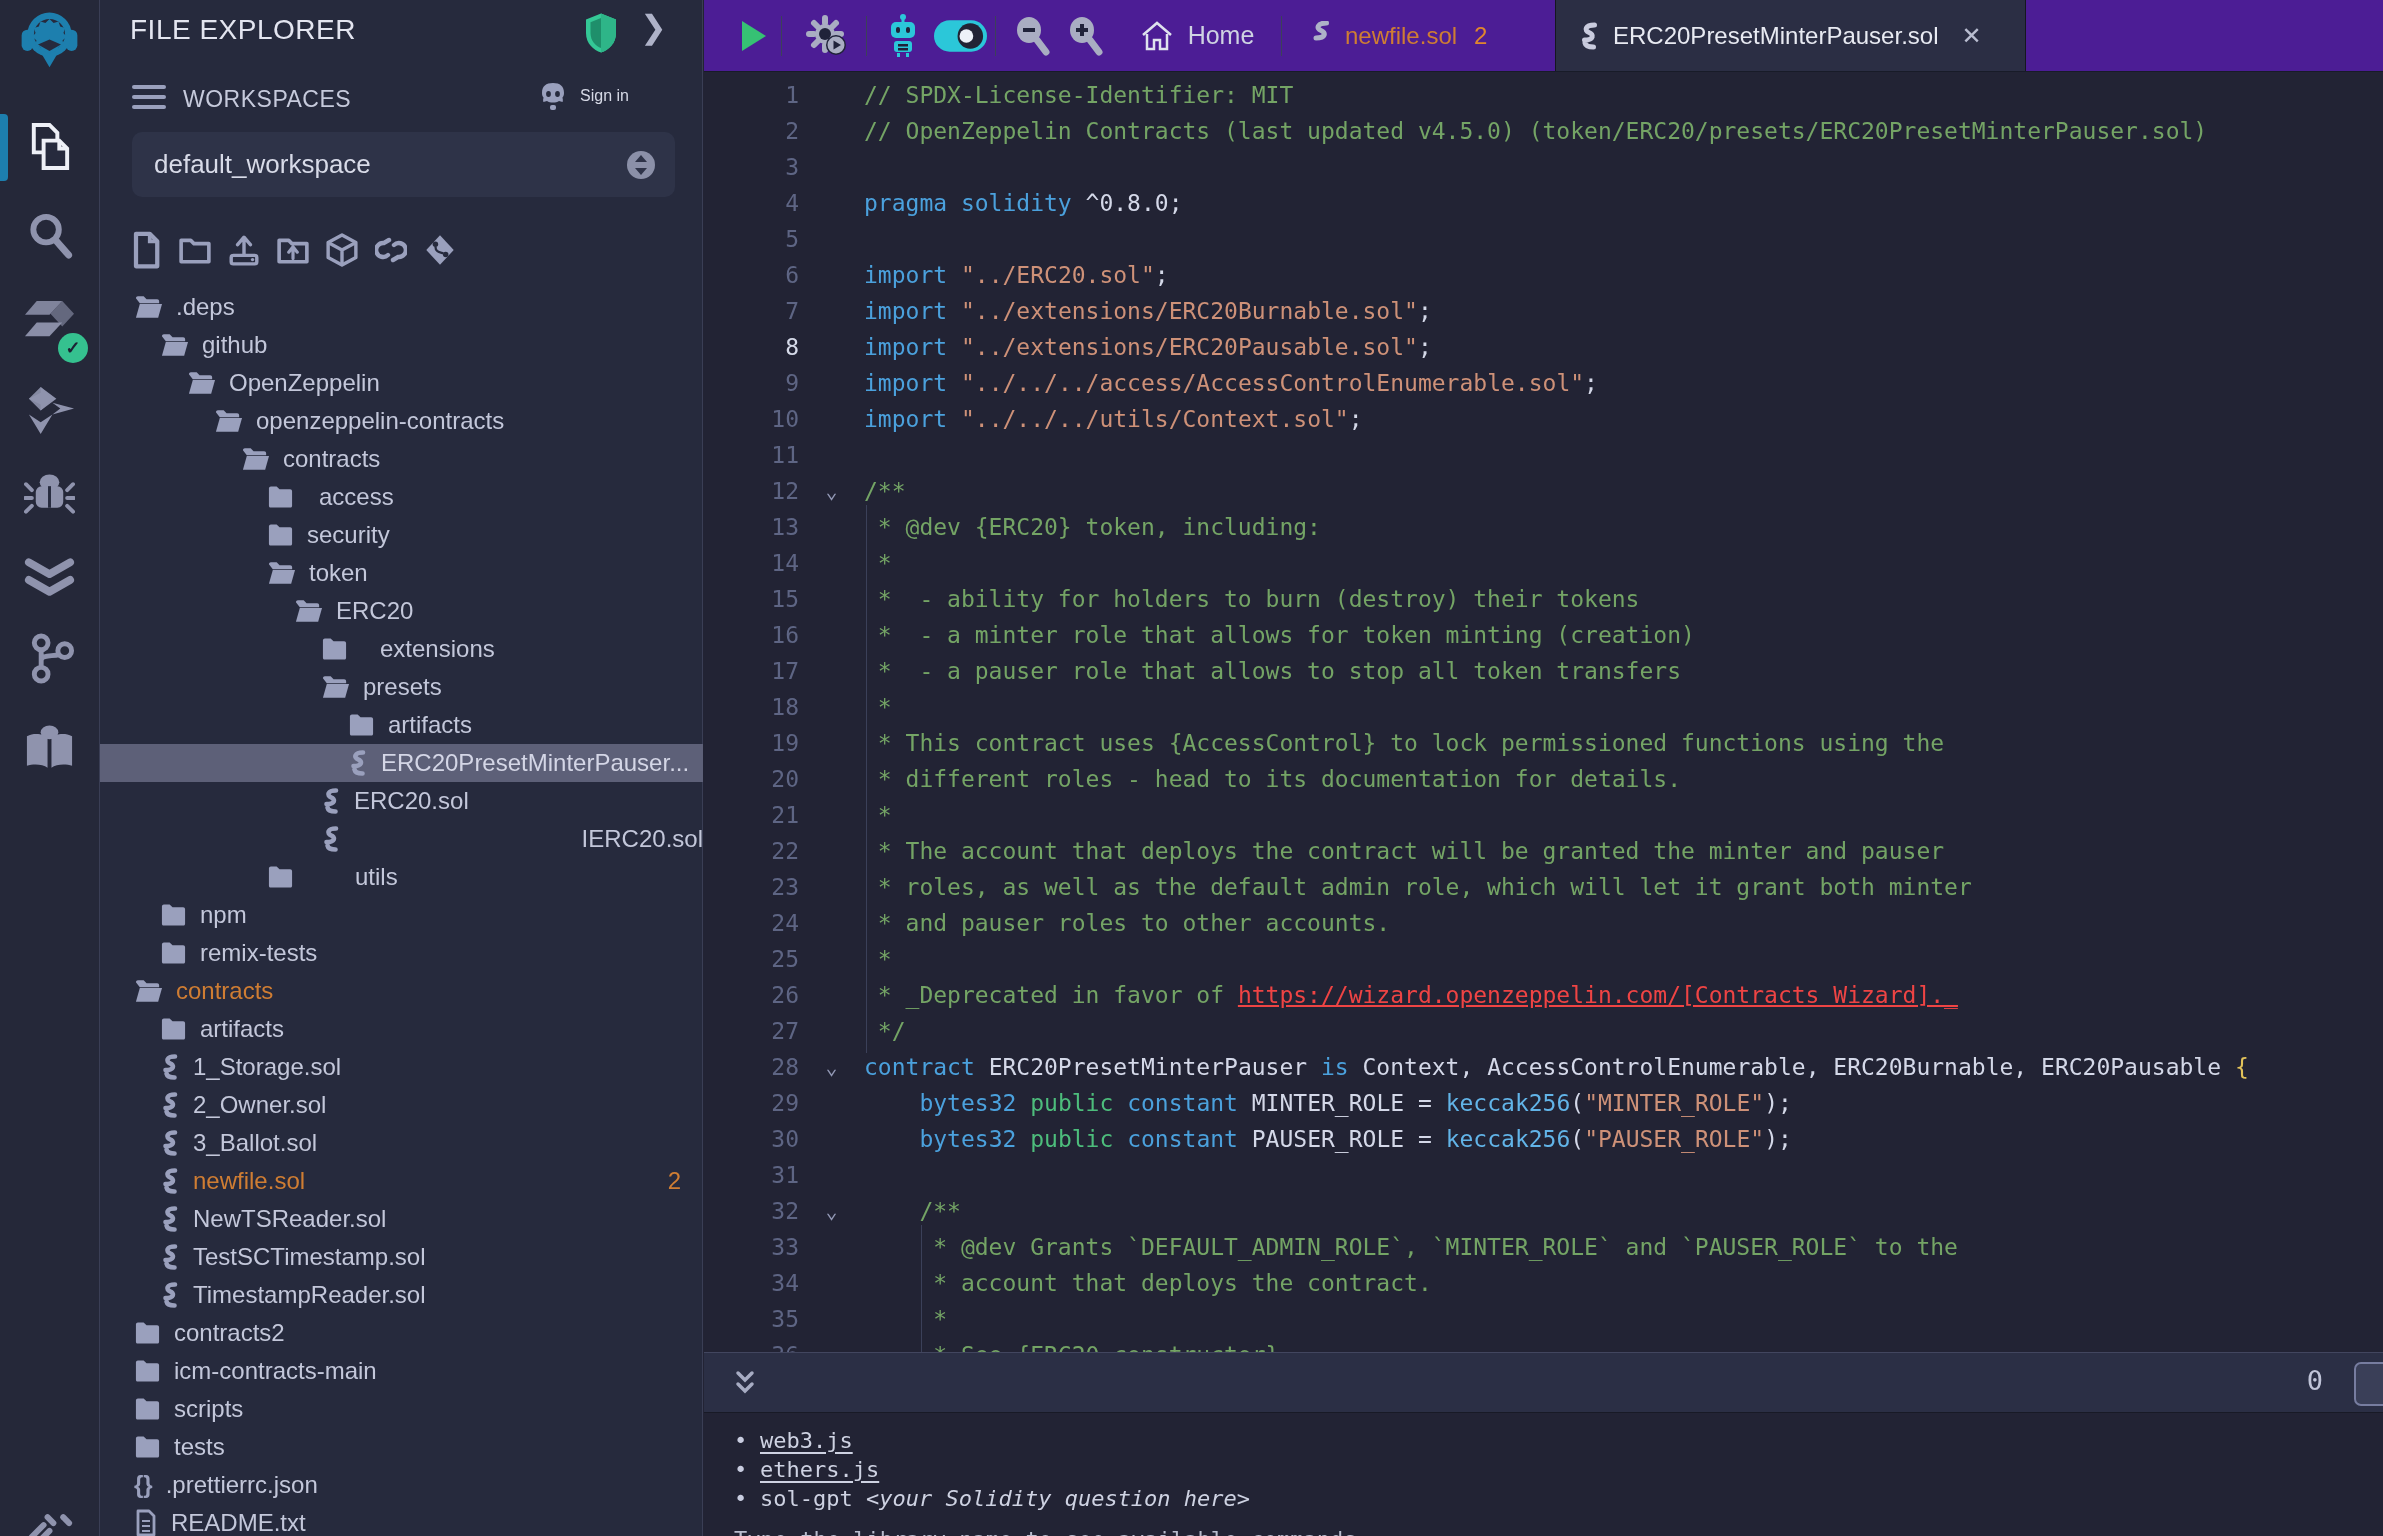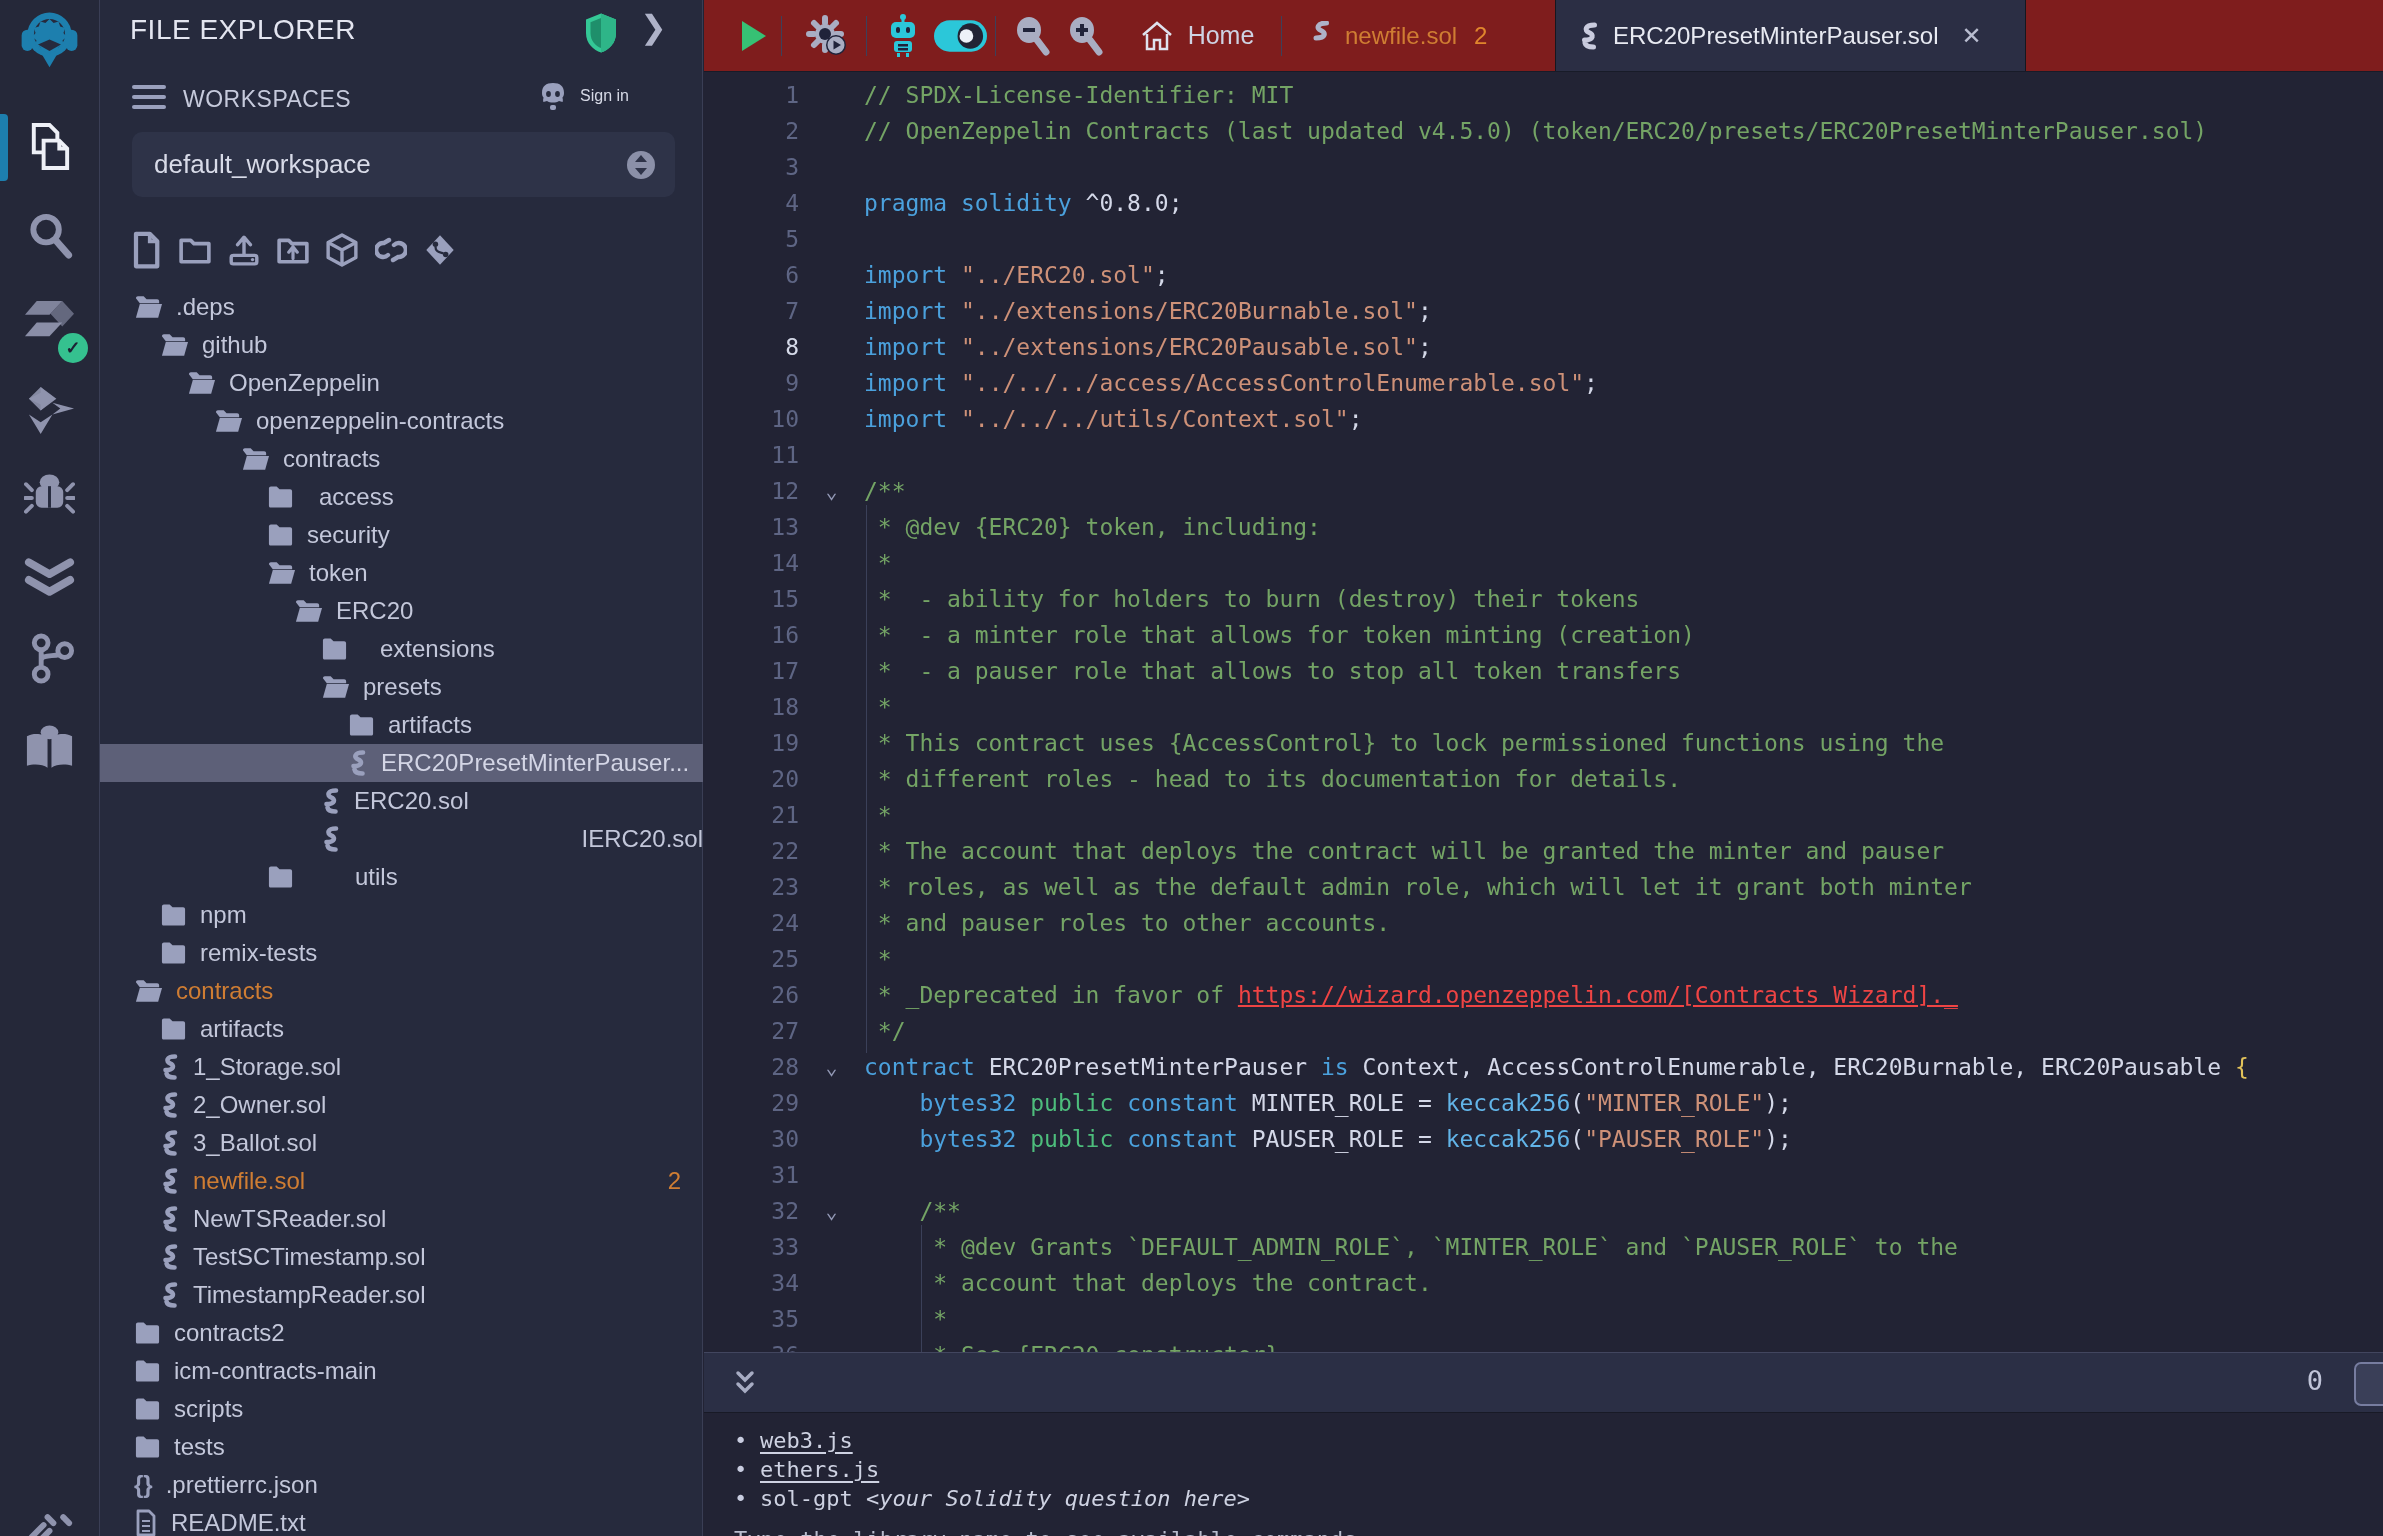--- a/index.html
+++ b/index.html
@@ -36,21 +36,21 @@
   .trow .ticon{flex:0 0 auto;margin-right:13px;display:flex;align-items:center;}
   .trow .tlabel{font-size:24px;color:#c3c7da;white-space:nowrap;}
   .trow.selected .tlabel{color:#d4d6e6;}
   .trow .tlabel.orange{color:#cf7d33;}
   .trow .tbadge{position:absolute;right:22px;font-size:24px;color:#cf7d33;}
   .braces-glyph{font-size:24px;color:#9aa0bd;font-weight:bold;}
   #fp-scroll{left:694px;top:1351px;width:6px;height:89px;background:#565b76;border-radius:3px;}
 
   
   #main{left:704px;top:0;width:1680px;height:1537px;background:#222334;}
-  #topbar{left:0;top:0;width:1680px;height:71px;background:#7f1d1d;border-bottom:1px solid #181b28;}
+  #topbar{left:0;top:0;width:1680px;height:71px;background:#4c1d95;border-bottom:1px solid #181b28;}
   .tb{position:absolute;top:0;height:71px;display:flex;align-items:center;justify-content:center;}
   .tb-div{position:absolute;top:16px;width:1px;height:40px;background:#3c405a;}
   #home-wrap{display:flex;align-items:center;gap:14px;}
   #home-label{font-size:25px;color:#ced2e2;}
   .tab{position:absolute;top:0;height:71px;display:flex;align-items:center;gap:13px;padding:0 22px;box-sizing:border-box;}
   .tab .tab-label{font-size:24px;white-space:nowrap;}
   .tab.inactive .tab-label{color:#cf7d33;}
   .tab .tab-badge{font-size:24px;color:#e0862d;margin-left:4px;}
   .tab.active{background:#2b2e44;border-right:1px solid #15171f;border-left:1px solid #15171f;}
   .tab.active .tab-label{color:#e8eaf2;}

